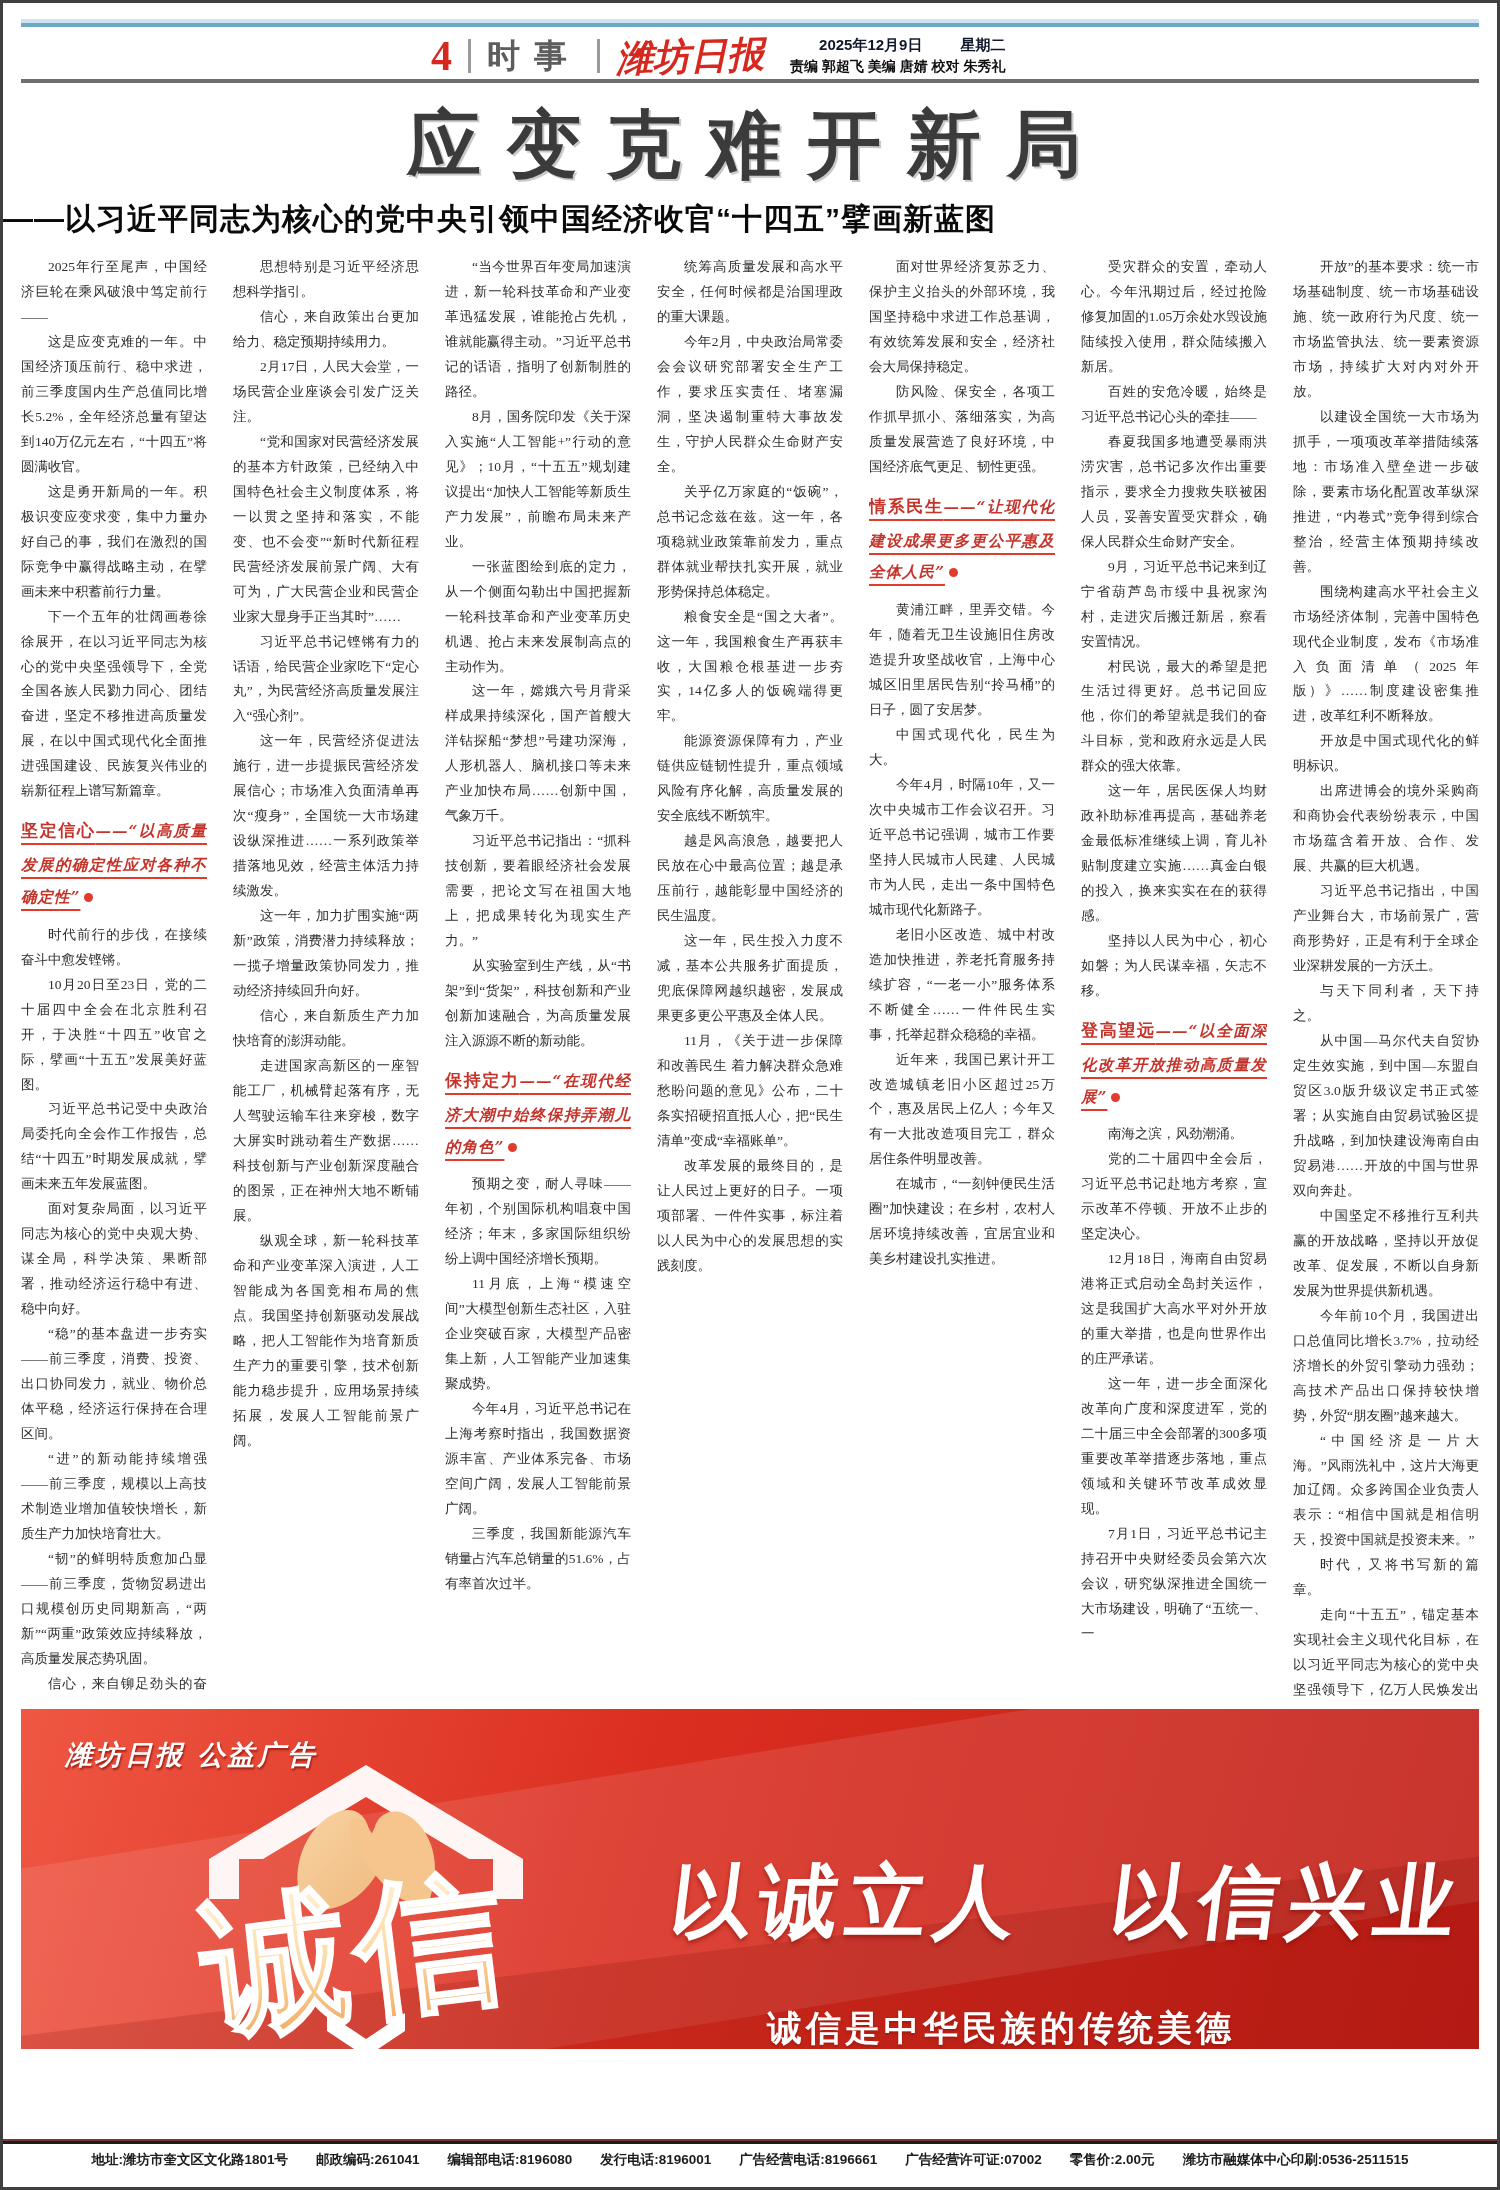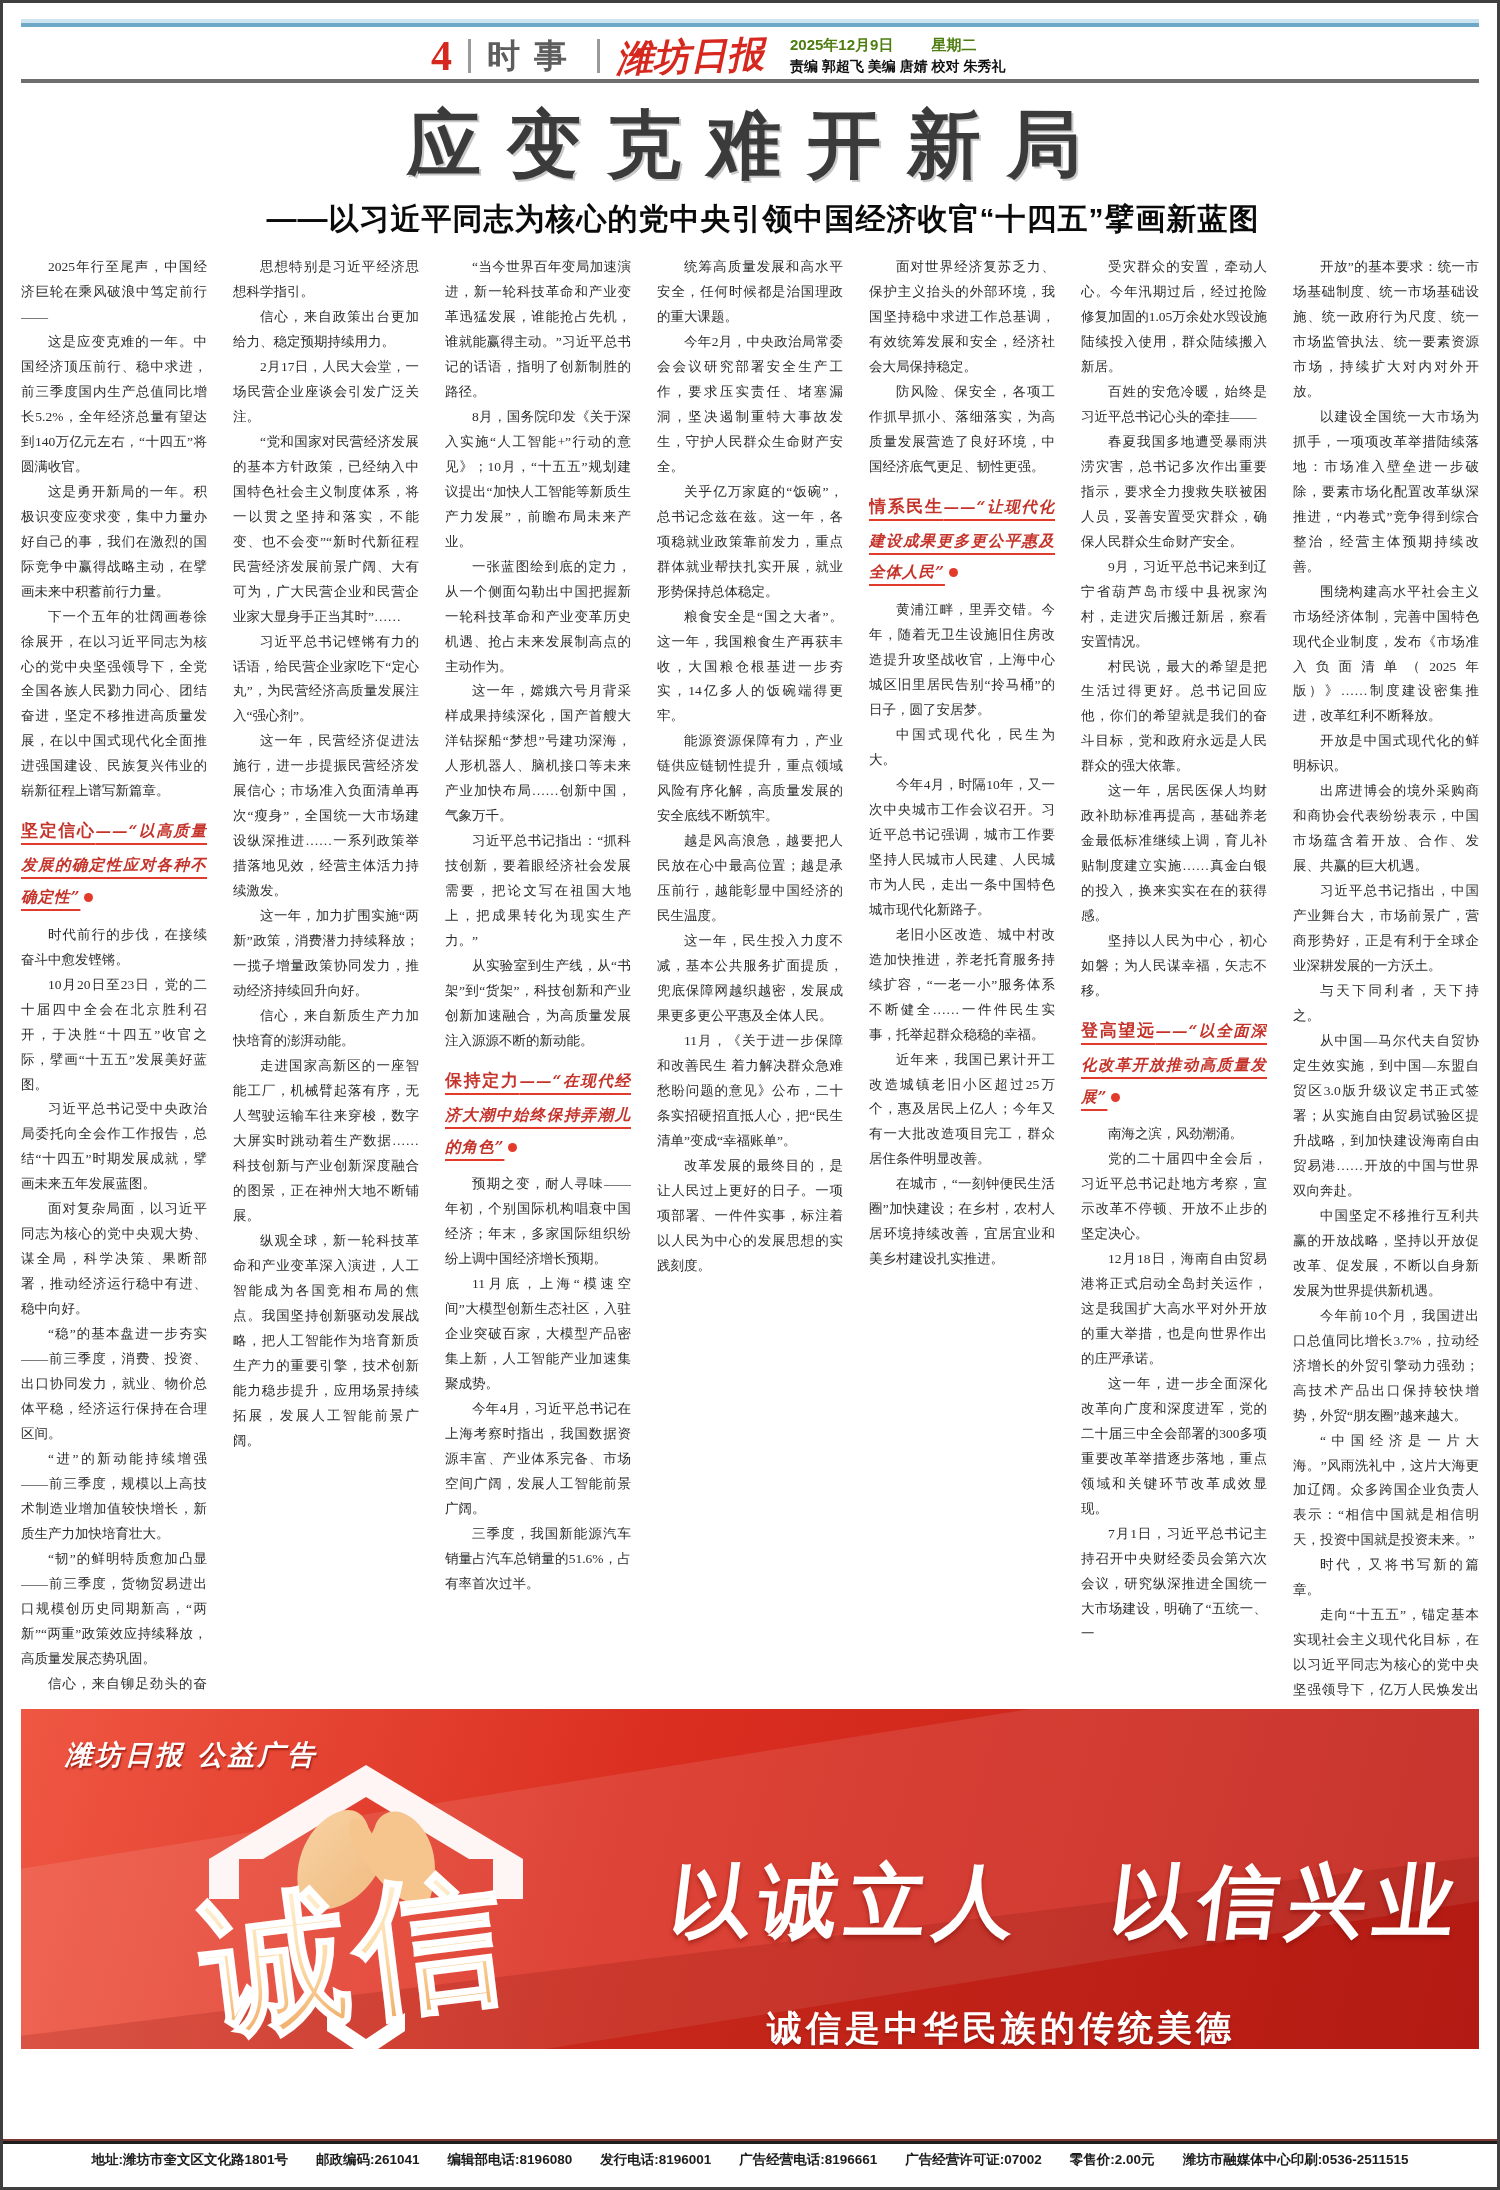--- a/index.html
+++ b/index.html
@@ -11,32 +11,32 @@
           background:linear-gradient(#cde3f0 0 55%, #6fa7c6 55% 100%);}
   
   .header{position:absolute;left:18px;right:18px;top:32px;height:40px;}
   .header-inner{position:absolute;left:410px;top:0;display:flex;align-items:center;gap:16px;}
   .pagenum{color:#d6281e;font-size:42px;font-weight:bold;font-family:"Liberation Serif",serif;line-height:40px;}
   .vline{display:inline-block;width:3px;height:34px;background:#9a9a9a;}
   .section{color:#5d5d5d;font-size:33px;font-weight:bold;letter-spacing:14px;line-height:40px;}
   .masthead{color:#d6281e;font-size:37px;font-weight:bold;font-style:italic;
             font-family:"DejaVu Serif","Liberation Serif",serif;transform:rotate(-2deg);line-height:40px;}
   .dateblock{margin-left:10px;line-height:1.35;}
-  .dateline{font-size:15px;font-weight:bold;color:#4d7c0f;}
+  .dateline{font-size:15px;font-weight:bold;color:#0f172a;text-align:right;}
   .dateline .wk{margin-left:38px;}
   .staff{font-size:14px;font-weight:bold;color:#111;margin-top:2px;}
   .header-rule{position:absolute;left:18px;right:18px;top:76px;height:4px;background:#6e6e6e;}
   
   .headline{position:absolute;left:0;right:12px;top:84px;margin:9px;text-align:center;
             font-family:Liberation Serif, serif;
             font-size:74px;font-weight:bold;color:#3b3b3b;letter-spacing:26px;text-indent:26px;
             text-shadow:2px 2px 0 #c9c9c9;}
-  .subheadline{position:absolute;left:0;right:0;top:196px;margin:0;text-align:center;
+  .subheadline{position:absolute;left:0;right:0;top:196px;margin:0;text-align:left;
             font-size:30px;font-weight:bold;color:#0a0a0a;letter-spacing:1px;
-            font-family:"Liberation Sans",sans-serif;padding-left:26px;}
+            font-family:"Liberation Sans",sans-serif;}
   
   .body-cols{position:absolute;left:18px;right:18px;top:252px;height:1444px;display:flex;gap:26px;}
   .col{flex:1 1 0;overflow:hidden;font-family:"Liberation Serif","DejaVu Serif",serif;
        font-size:13.5px;line-height:1.85;color:#2d2d2d;text-align:justify;}
   .para{margin:0;text-indent:2em;}
   .subhead{margin:10px 0 10px;color:#c5342b;line-height:2.05;text-align:justify;
            text-decoration:underline;text-decoration-color:#e23b2c;
            text-decoration-thickness:2px;text-underline-offset:7px;}
   .sh-lead{font-weight:bold;font-size:17px;font-family:"Liberation Sans",sans-serif;letter-spacing:1px;}
   .sh-quote{font-size:15.5px;font-weight:bold;font-style:italic;

